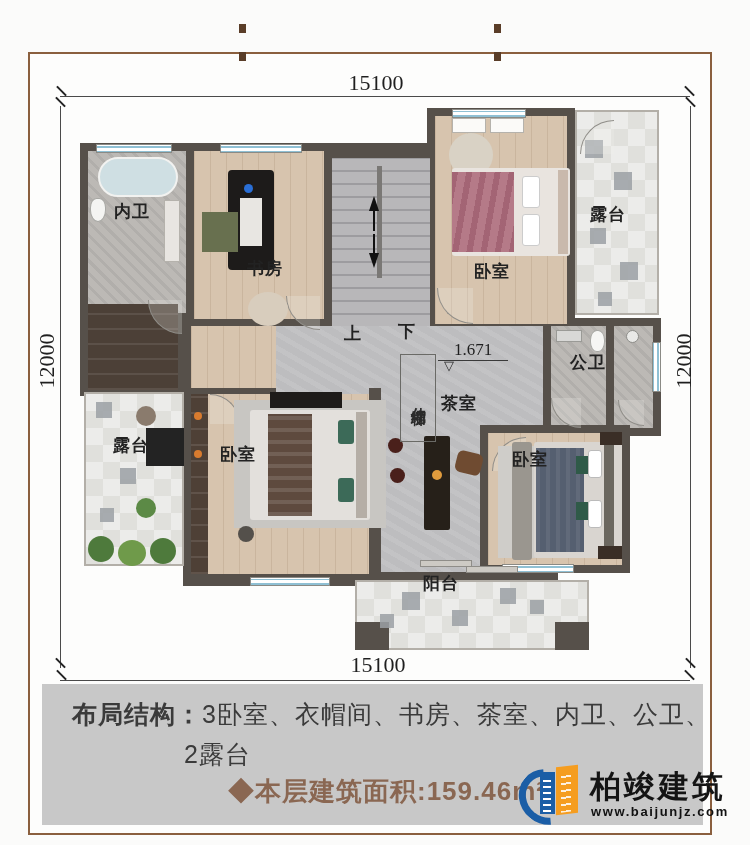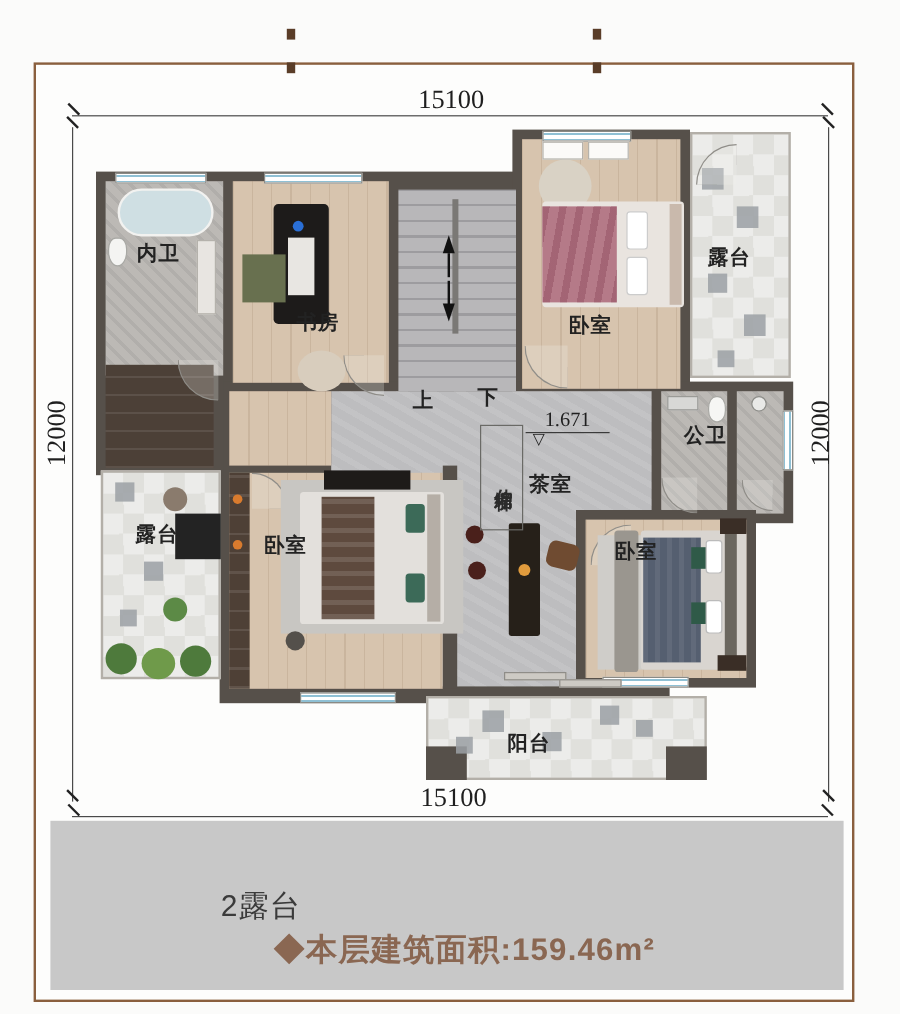--- a/index.html
+++ b/index.html
@@ -215,29 +215,39 @@
   <div class="abs roomlabel" style="left:247px;top:257px;">书房</div>
   <div class="abs roomlabel" style="left:474px;top:260px;">卧室</div>
   <div class="abs roomlabel" style="left:590px;top:203px;">露台</div>
   <div class="abs roomlabel" style="left:570px;top:351px;">公卫</div>
   <div class="abs roomlabel" style="left:344px;top:322px;">上</div>
   <div class="abs roomlabel" style="left:398px;top:320px;">下</div>
   <div class="abs roomlabel" style="left:441px;top:392px;">茶室</div>
   <div class="abs roomlabel" style="left:113px;top:434px;">露台</div>
   <div class="abs roomlabel" style="left:220px;top:443px;">卧室</div>
   <div class="abs roomlabel" style="left:512px;top:448px;">卧室</div>
-  <div class="abs roomlabel" style="left:423px;top:608px;text-align:right;">阳台</div>
+  <div class="abs roomlabel" style="left:423px;top:572px;text-align:right;">阳台</div>
 
   <div class="abs" style="left:400px;top:354px;width:36px;height:88px;border:1.5px solid #6a6a66;z-index:6;display:flex;align-items:center;justify-content:center;">
     <span class="vtext" style="font-size:15px;font-weight:700;color:#2b2b2b;letter-spacing:2px;">伸缩梯</span>
   </div>
 
   <div class="abs" style="left:438px;top:340px;width:70px;border-bottom:1.5px solid #3a3a3a;text-align:center;z-index:7;font-family:'Liberation Serif',serif;font-size:17px;color:#1f1f1f;">
     <span>1.671</span>
   </div>
   <div class="abs" style="left:444px;top:358px;z-index:7;font-size:13px;color:#1f1f1f;">▽</div>
 
   <div class="abs" id="footer-panel"></div>
+  <div class="abs layout-line" style="left:72px;top:698px;">
+    <span class="layout-label">布局结构：</span><span>3卧室、衣帽间、书房、茶室、内卫、公卫、</span>
+  </div>
   <div class="abs layout-line" style="left:184px;top:738px;">2露台</div>
   <div class="abs" id="area-line" style="left:228px;top:774px;">◆本层建筑面积:159.46m²</div>
 
+  <div class="abs" id="logo">
+    <div class="abs" id="logo-swoosh"></div>
+    <div class="abs" id="logo-bldg-blue"></div>
+    <div class="abs" id="logo-bldg-orange"></div>
+    <div class="abs" id="logo-name">柏竣建筑</div>
+    <div class="abs" id="logo-url">www.baijunjz.com</div>
+  </div>
 
 </div>
 
 </body></html>

